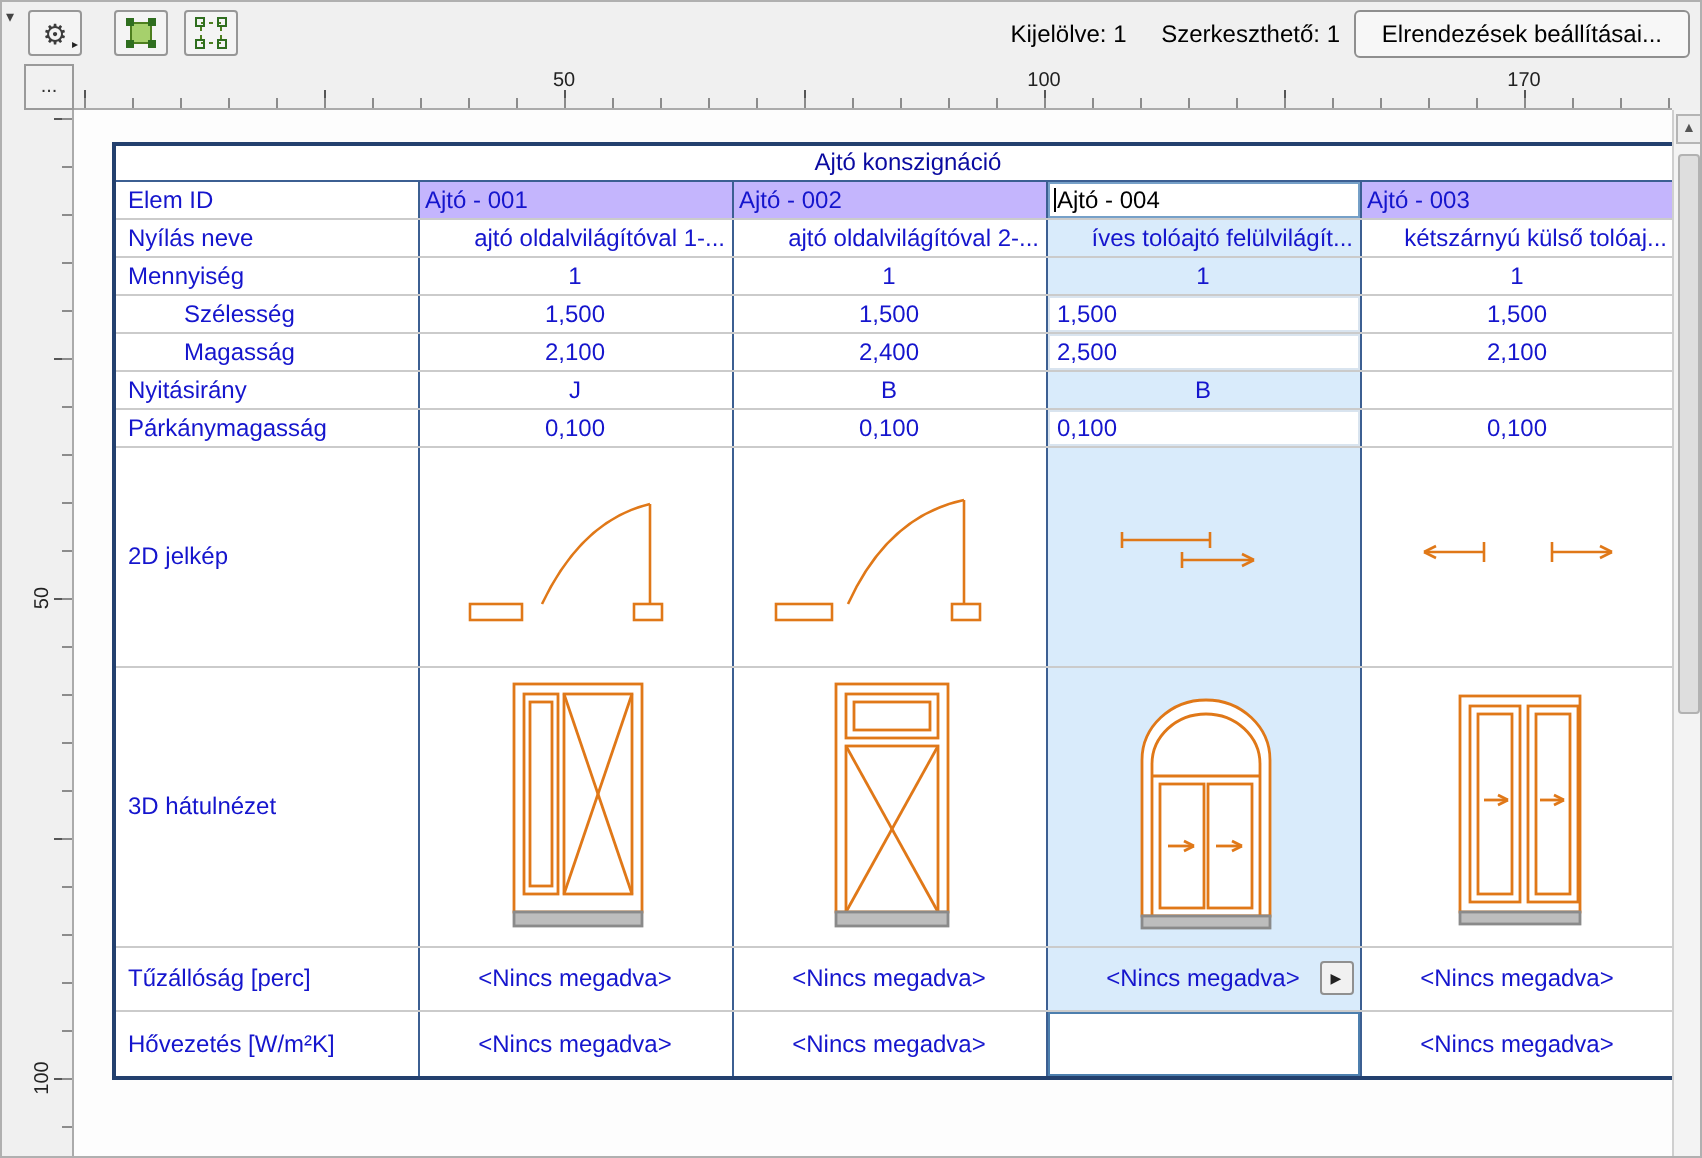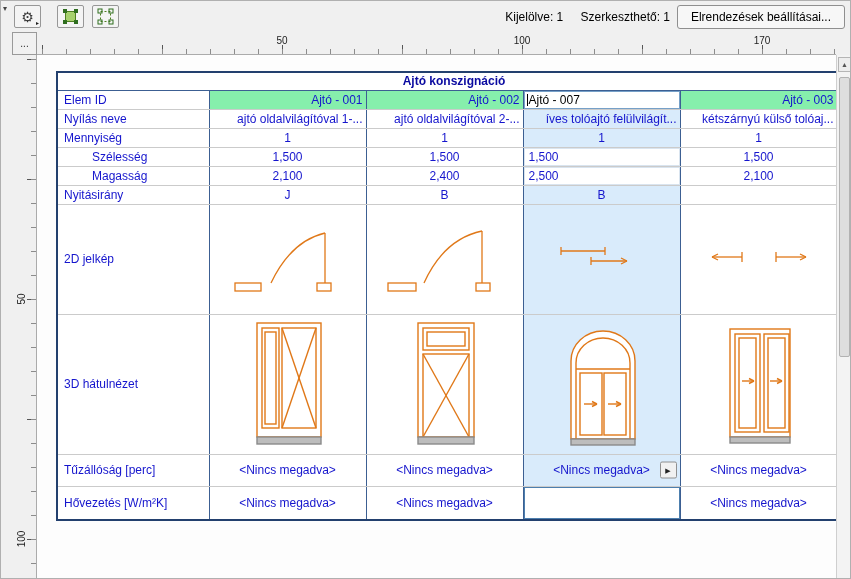--- a/index.html
+++ b/index.html
@@ -58,26 +58,26 @@
               border:1px solid #b2b2b2;border-radius:2px;cursor:pointer}
 
   
   .tblwrap{position:absolute;left:55px;top:70px}
   table.sched{border-collapse:collapse;table-layout:fixed;background:#fff;
               border:2px solid #23406e;border-right:none}
   .sched td{border-right:1px solid #3c5f92;border-bottom:1px solid #cbcbcb;
             font-size:12px;color:#1515cd;vertical-align:middle;padding:0 3px;
             overflow:hidden;white-space:nowrap}
   .sched td:last-child{border-right:none}
-  .sched tr.title td{font-weight:bold;color:#0a0aa0;text-align:center;border-bottom:1px solid #3c5f92}
+  .sched tr.title td{font-weight:normal;color:#0a0aa0;text-align:center;border-bottom:1px solid #3c5f92}
   .lab{font-weight:normal;color:#0a0aa0;padding-left:6px!important}
   .ind{padding-left:34px!important}
   .v{text-align:center}
   .nm{text-align:right}
-  .hd{background:#86efac;text-align:right}
+  .hd{background:#c4b5fd;text-align:left}
   .sel{background:#d9ebfb}
   .edid{background:#fff;color:#000;box-shadow:inset 0 0 0 1px #76a0c8;text-align:left;padding-left:3px!important}
   .edid span{color:#000}
   .ed{background:#fff;color:#000;text-align:left;box-shadow:inset 0 0 0 1px #d9e4ef;padding-left:5px!important}
   .edfocus{background:#fff;color:#000;box-shadow:inset 0 0 0 1px #4d7fae}
   .sym{text-align:center}
   .sym svg{display:block;margin:0 auto}
   .rel{position:relative}
   .fly{position:absolute;right:3px;top:50%;transform:translateY(-50%);width:17px;height:17px;
        background:#f1f1f1;border:1px solid #909090;border-radius:2px;font-size:7px;color:#222;
@@ -145,21 +145,21 @@
       </colgroup>
       <tbody>
         <tr class="title" style="height:18px">
           <td colspan="6">Ajtó konszignáció</td>
         </tr>
 
         <tr style="height:19px">
           <td class="lab">Elem ID</td>
           <td class="hd">Ajtó - 001</td>
           <td class="hd">Ajtó - 002</td>
-          <td class="edid"><span class="caret"></span><span>Ajtó - 007</span></td>
+          <td class="edid"><span class="caret"></span><span>Ajtó - 004</span></td>
           <td class="hd">Ajtó - 003</td>
           <td class="hd"></td>
         </tr>
 
         <tr style="height:19px">
           <td class="lab">Nyílás neve</td>
           <td class="nm">ajtó oldalvilágítóval 1-...</td>
           <td class="nm">ajtó oldalvilágítóval 2-...</td>
           <td class="nm sel">íves tolóajtó felülvilágít...</td>
           <td class="nm">kétszárnyú külső tolóaj...</td>
@@ -195,20 +195,28 @@
 
         <tr style="height:19px">
           <td class="lab">Nyitásirány</td>
           <td class="v">J</td>
           <td class="v">B</td>
           <td class="v sel">B</td>
           <td class="v"></td>
           <td></td>
         </tr>
 
+        <tr style="height:19px">
+          <td class="lab">Párkánymagasság</td>
+          <td class="v">0,100</td>
+          <td class="v">0,100</td>
+          <td class="ed">0,100</td>
+          <td class="v">0,100</td>
+          <td></td>
+        </tr>
 
 
         <tr style="height:110px">
           <td class="lab">2D jelkép</td>
           <td class="sym">
             <svg width="150" height="100" viewBox="0 0 150 100">
               <g stroke="#e07818" fill="none" stroke-width="1.3">
                 <rect x="22" y="74" width="26" height="8"></rect>
                 <rect x="104" y="74" width="14" height="8"></rect>
                 <line x1="112" y1="74" x2="112" y2="24"></line>

